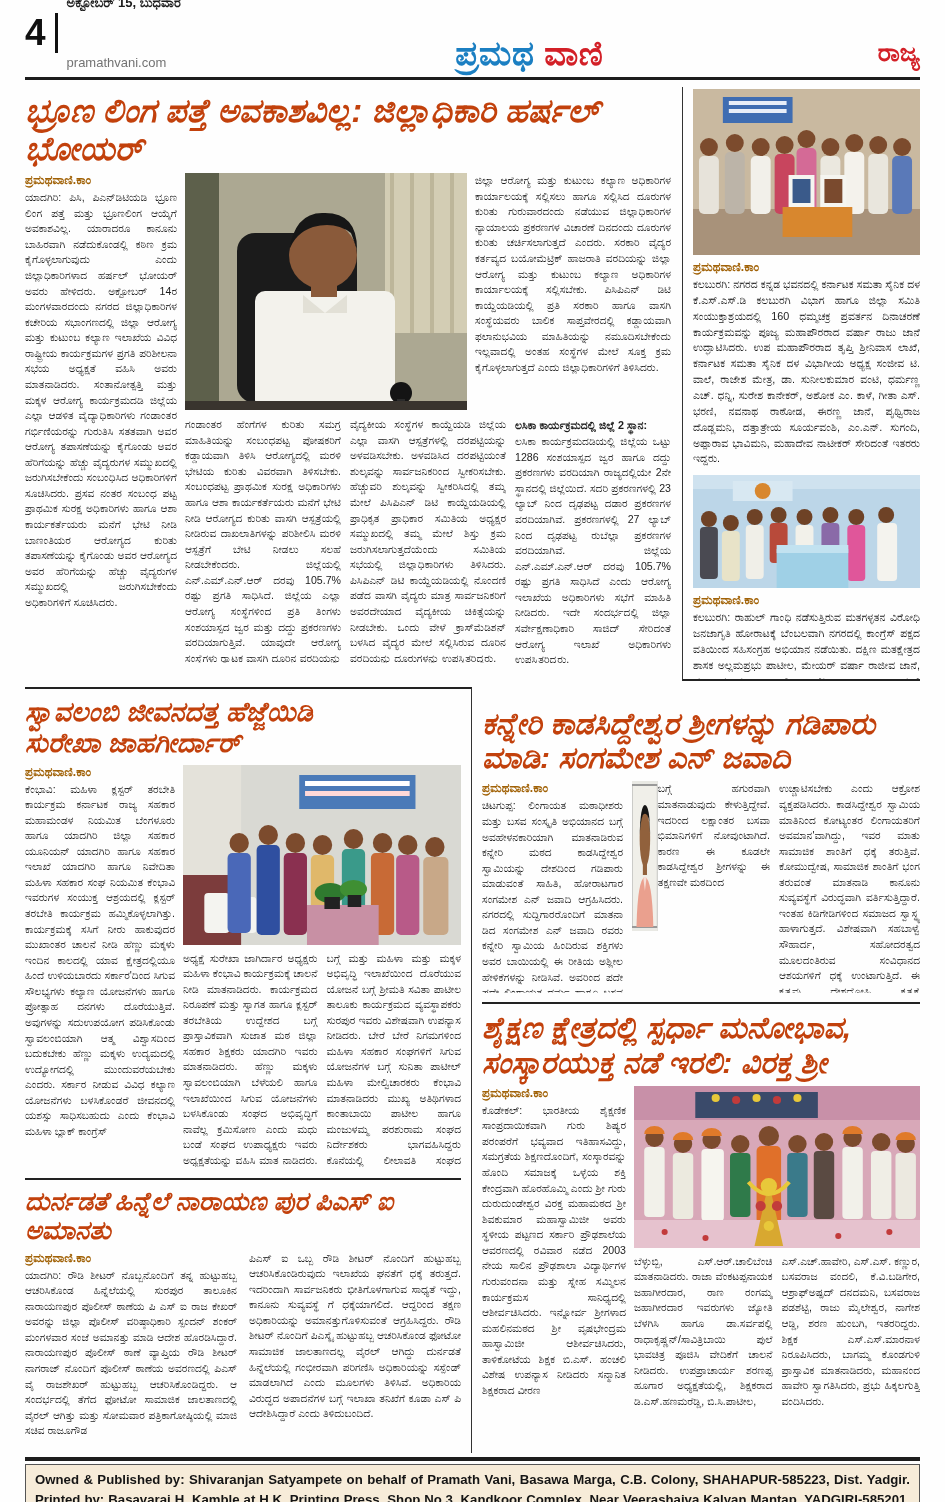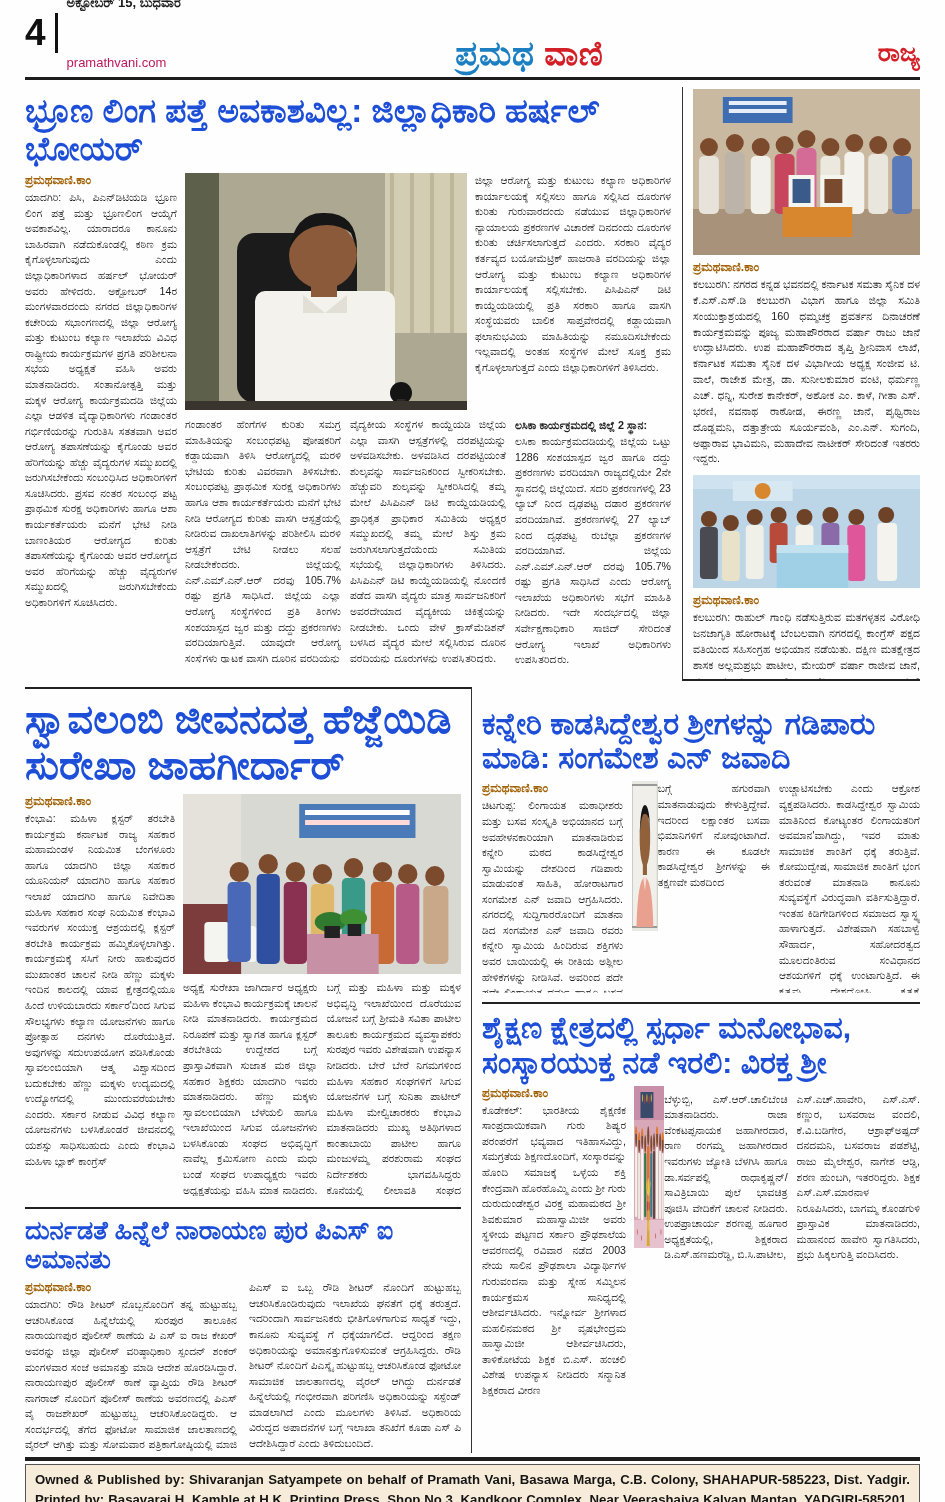--- a/index.html
+++ b/index.html
@@ -6,29 +6,29 @@
   .page{width:945px;height:1502px;background:#fefefe;margin:0 auto;position:relative;
         font-family:"Liberation Sans","DejaVu Sans",sans-serif;color:#1c1c1c;overflow:hidden;
         box-sizing:border-box;padding:24px 25px 0 25px;}
   
   .hdr{display:flex;align-items:flex-end;justify-content:space-between;height:48px;}
   .hdr-left{display:flex;align-items:center;gap:9px;}
   .pageno{font-size:37px;font-weight:800;line-height:1;color:#111;}
   .hdr-bar{width:3px;height:40px;background:#111;}
   .hdr-datewrap{font-size:13px;line-height:1.35;}
   .hdr-date{font-weight:700;text-align:right;}
-  .hdr-site{color:#be185d;margin-top:43px;}
+  .hdr-site{color:#737373;margin-top:43px;}
   .masthead{font-size:34px;font-weight:800;letter-spacing:.5px;line-height:1;padding-bottom:2px;}
   .mh1{color:#1b7fc2;} .mh2{color:#d32027;margin-top:26px;}
   .section-tag{font-size:25px;font-weight:800;color:#d32027;padding-bottom:4px;}
   .hdr-rule{border-top:3.5px solid #1d1d1d;margin-top:5px;}
   
   .kn{font-size:10.6px;line-height:1.47;text-align:justify;color:#1b1b1b;word-break:break-word;}
   .byline{font-weight:800;font-size:12px;margin:0 0 3px 0;color:#a16207;}
-  .headline{font-weight:800;color:#1d4ed8;line-height:1.14;}
+  .headline{font-weight:800;color:#c2410c;line-height:1.14;font-style:italic;}
   .subhead{font-weight:800;font-size:10.8px;margin:2px 0;}
   .photo{position:relative;overflow:hidden;background:#ccc;}
   .photo svg{display:block;width:100%;height:100%;}
   
   .top-zone{display:flex;margin-top:7px;}
   .a1{flex:1;padding-right:11px;}
   .a1-kicker{font-size:19px;font-weight:800;text-align:center;letter-spacing:.2px;}
   .a1-head{font-size:33px;margin:5px 0 6px 0;}
   .a1-body{display:flex;}
   .a1-col1{width:152px;height:494px;overflow:hidden;padding-right:8px;flex:none;}
@@ -42,40 +42,40 @@
   .sidebar{width:238px;flex:none;border-left:1.5px solid #333;border-bottom:2px solid #222;
            padding:2px 0 8px 10px;height:594px;box-sizing:border-box;overflow:hidden;}
   .sb-photo1{height:166px;margin-bottom:5px;}
   .sb-photo2{height:113px;margin:8px 0 5px 0;}
   .sb-text{font-size:10.8px;}
   
   .mid-zone{display:flex;margin-top:6px;height:766px;overflow:hidden;}
   .mid-left{width:447px;flex:none;border-top:2px solid #222;border-right:1.5px solid #333;
             padding:6px 10px 0 0;box-sizing:border-box;}
   .mid-right{flex:1;padding:20px 0 0 10px;box-sizing:border-box;}
-  .a2-head{font-size:40px;margin:2px 0 6px 0;}
+  .a2-head{font-size:27px;margin:2px 0 6px 0;}
   .a2-body{display:flex;}
   .a2-col1{width:150px;flex:none;padding-right:8px;height:404px;overflow:hidden;}
   .a2-right{flex:1;display:flex;flex-direction:column;}
   .a2-photo{height:180px;}
   .a2-row{display:flex;gap:9px;margin-top:6px;height:216px;overflow:hidden;}
   .a2-row .col{flex:1;overflow:hidden;}
   .mid-rule{border-top:2px solid #222;margin:9px 0 7px 0;}
   .a5-head{font-size:25.5px;margin:1px 0 6px 0;}
   .a5-body{display:flex;gap:12px;height:196px;overflow:hidden;}
   .a5-body .col{flex:1;overflow:hidden;}
   .a3-head{font-size:30px;margin:0 0 6px 0;}
   .a3-body{display:flex;gap:9px;height:212px;overflow:hidden;}
   .a3-col{flex:1;overflow:hidden;}
   .a3-mid{width:138px;flex:none;display:flex;flex-direction:row;}
   .a3-photo{height:150px;margin-bottom:5px;}
   .a4-head{font-size:30px;margin:0 0 6px 0;}
   .a4-body{display:flex;}
   .a4-col1{width:144px;flex:none;padding-right:8px;height:344px;overflow:hidden;}
-  .a4-right{flex:1;display:flex;flex-direction:row;}
+  .a4-right{flex:1;display:flex;flex-direction:column;}
   .a4-photo{height:162px;}
   .a4-row{display:flex;gap:9px;margin-top:6px;height:174px;overflow:hidden;}
   .a4-row .col{flex:1;overflow:hidden;}
   
   .foot-rule{border-top:4px solid #1d1d1d;margin-top:4px;}
   .foot-box{border:1.5px solid #555;background:#f7ecd9;margin-top:3px;padding:5px 9px;
             font-size:13.2px;font-weight:700;line-height:1.55;color:#151515;text-align:justify;}
 </style>
 </head>
 <body>

